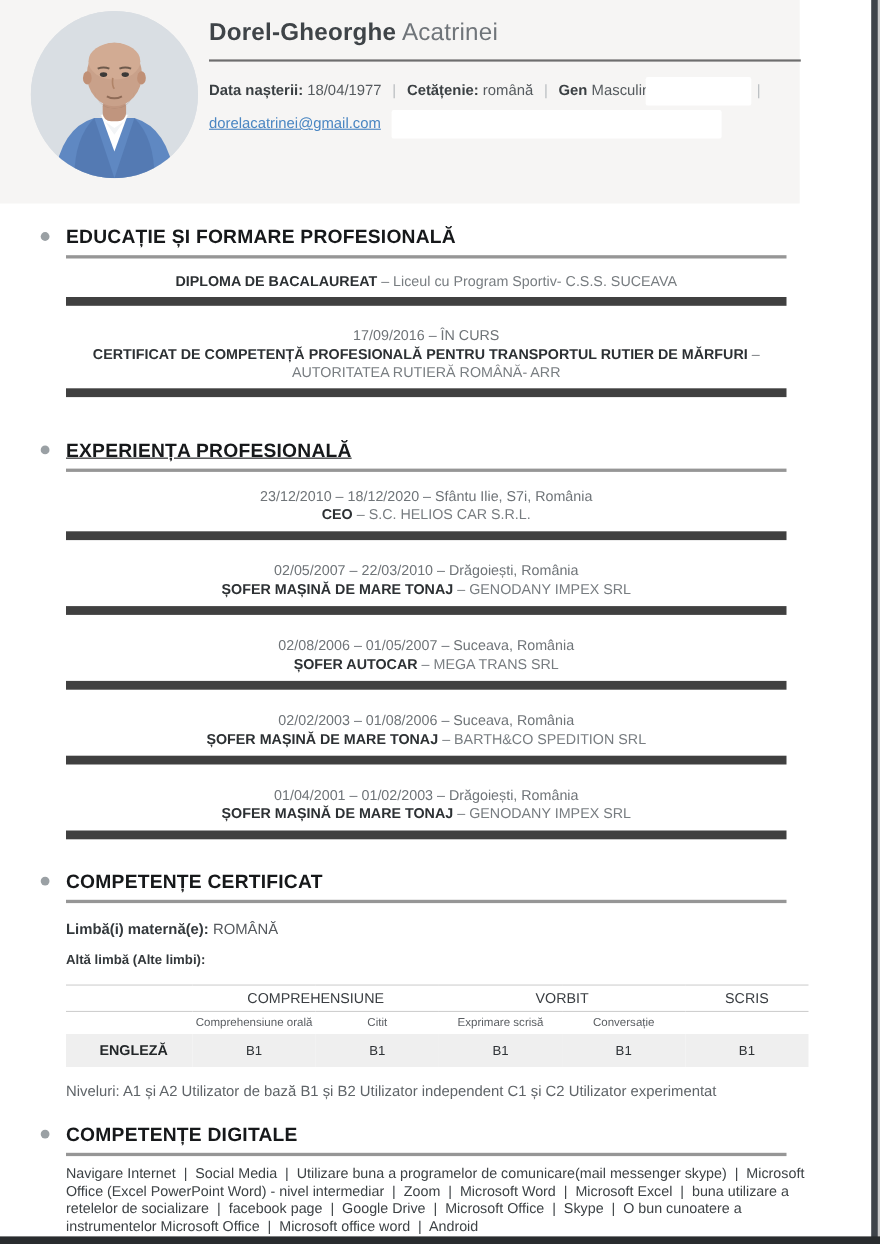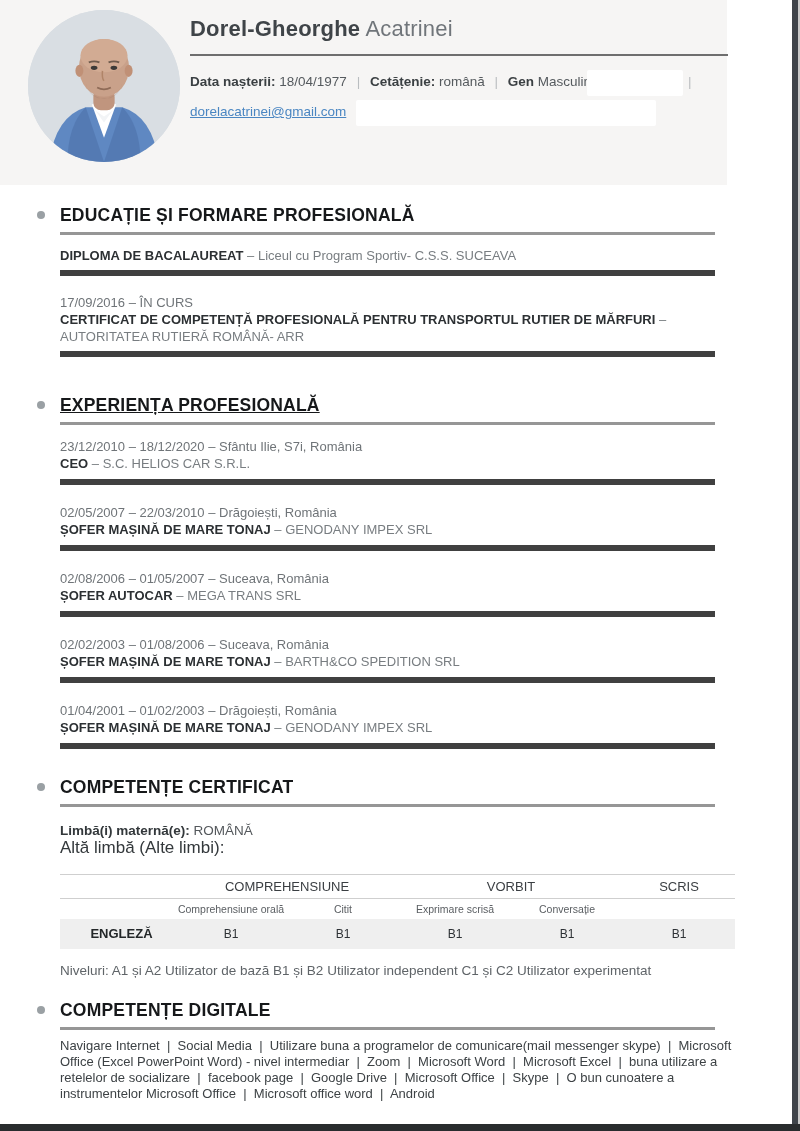--- a/index.html
+++ b/index.html
@@ -34,32 +34,32 @@
   .content { padding:0 85px 0 60px; }
   .sec-heading { position:relative; font-size:17.5px; font-weight:bold; color:#16181a;
                  letter-spacing:.2px; padding-bottom:6px; border-bottom:3px solid #969696; }
   .sec-heading .bullet { position:absolute; left:-23px; top:6px; width:8px; height:8px;
                  border-radius:50%; background:#9aa0a4; }
   .sec-education .sec-heading { margin-top:20px; }
   .sec-experience .sec-heading { margin-top:38px;text-decoration:underline; }
   .sec-languages .sec-heading { margin-top:28px; }
   .sec-digital .sec-heading { margin-top:22px; }
 
-  .entry { border-bottom:6px solid #404040; padding-bottom:6px; font-size:13px; line-height:17px; }
+  .entry { border-bottom:8px solid #404040; padding-bottom:6px; font-size:13px; line-height:17px;text-align:center; }
   .entry .dates { color:#6f7478; }
   .entry .etitle { font-weight:bold; color:#2c3033; }
   .entry .edetail { color:#787d81; font-weight:normal; }
   .sec-education .entry-1 { margin-top:12px; }
   .sec-education .entry-2 { margin-top:18px; }
   .sec-experience .entry { margin-top:13px; margin-bottom:19px; padding-bottom:7px; }
 
   
   .mother-line { margin-top:16px; font-size:13.5px; color:#54585c; }
   .mother-line b { color:#33383b; }
-  .other-line { font-size:17px; font-weight:normal; color:#33383b; }
+  .other-line { margin-top:13px; font-size:12px; font-weight:bold; color:#33383b; }
   table.lang { margin-top:16px; width:675px; border-collapse:collapse; table-layout:fixed; }
   table.lang col.c0 { width:115px; }
   table.lang td { text-align:center; vertical-align:middle; }
   tr.group-row td { border-top:1.5px solid #cfcfcf; border-bottom:1.5px solid #cfcfcf;
                     font-size:13px; color:#3a3e42; height:24px; }
   tr.sub-row td { font-size:10.5px; color:#5a5e62; height:20px; }
   tr.data-row td { background:#efefef; height:30px; font-size:12px; color:#2e3236; }
   tr.data-row td.lang-name { text-align:center; padding-left:8px; font-size:13px; font-weight:bold; color:#232729; }
   .levels-note { margin-top:14px; font-size:13.5px; color:#5f6468; }
 

